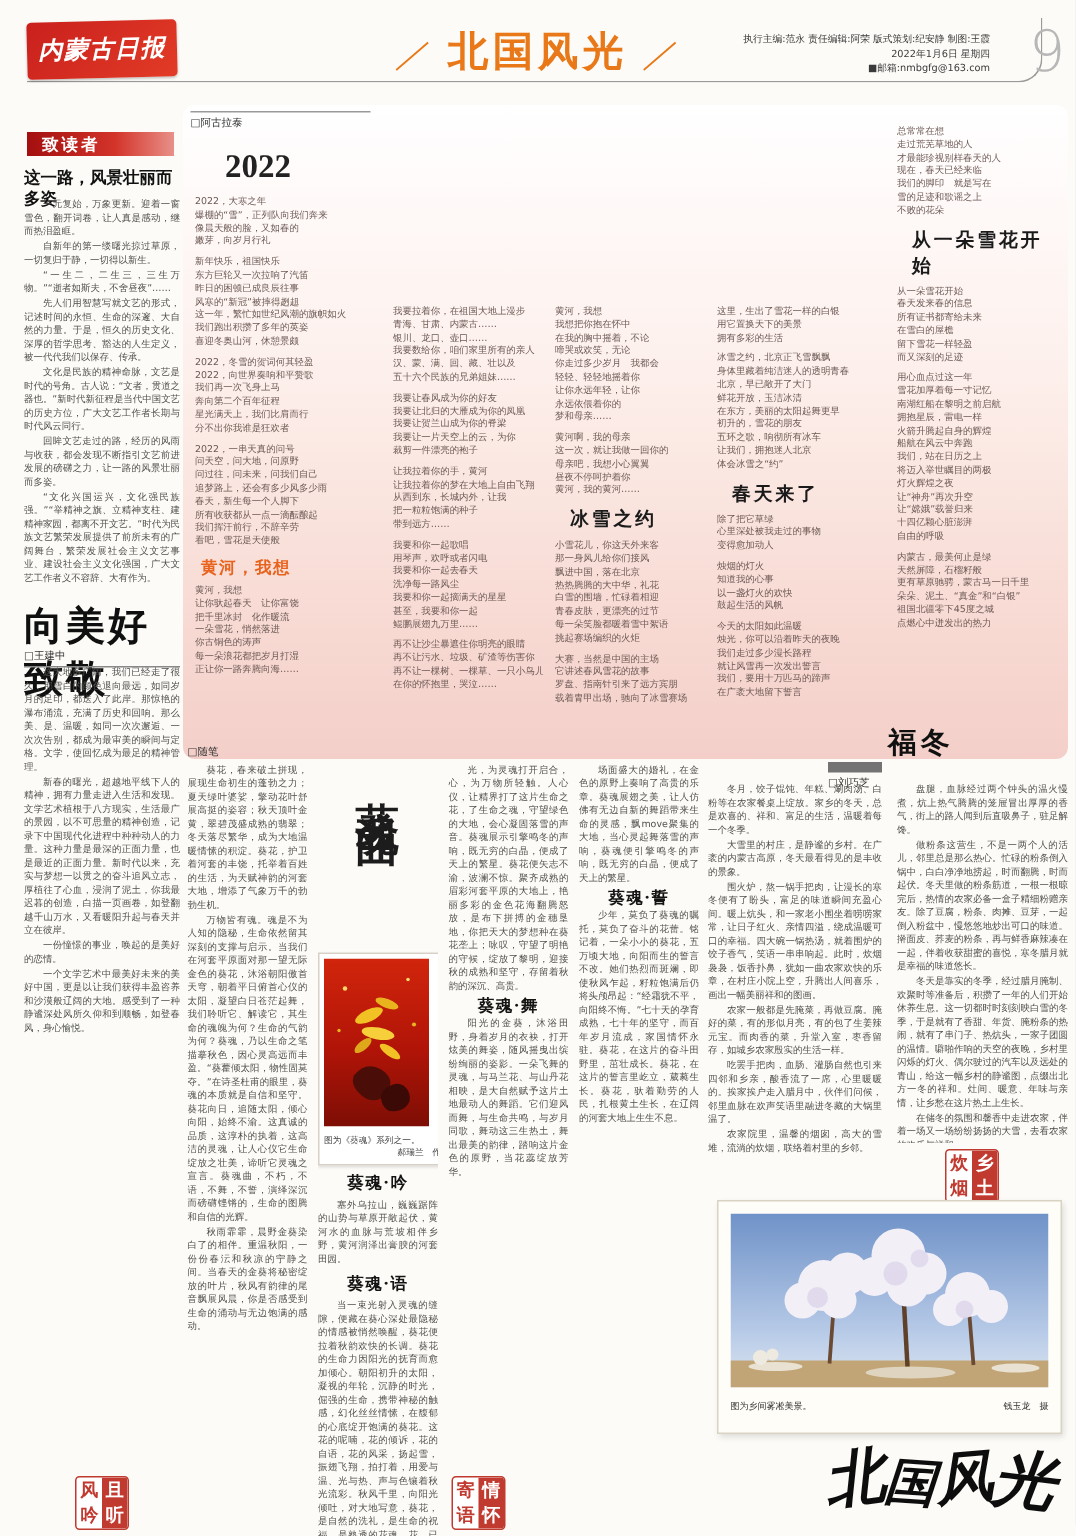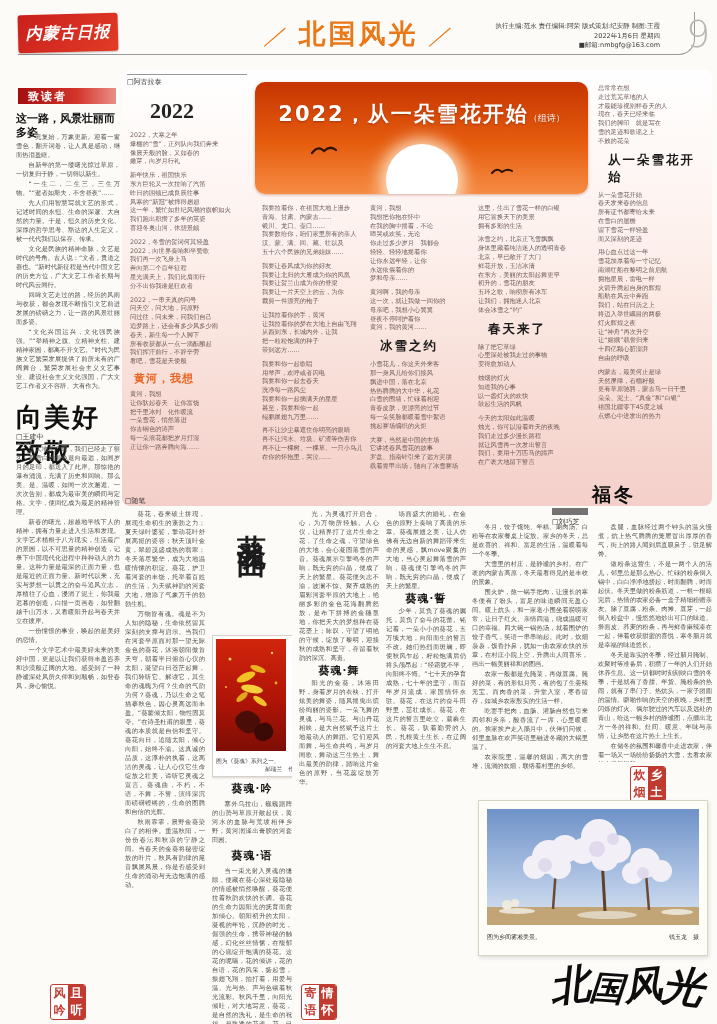--- a/index.html
+++ b/index.html
@@ -177,32 +177,20 @@
           <div>黄河，我想</div>
           <div>让你驮起春天　让你富饶</div>
           <div>把千里冰封　化作暖流</div>
           <div>一朵雪花，悄然落进</div>
           <div>你古铜色的涛声</div>
           <div>每一朵浪花都把岁月打湿</div>
           <div>正让你一路奔腾向海……</div>
         </div>
     </div>
 
-    <div class="banner">
-      <div class="btitle">
-        <span>2022，从一朵雪花开始</span><small>（组诗）</small>
-      </div>
-      <svg class="bird" style="left:56px;top:62px" width="26" height="12" viewBox="0 0 26 12">
-        <path d="M1,9 Q7,1 13,7 Q19,1 25,6" stroke="#2a1206" stroke-width="2.2" fill="none" stroke-linecap="round"></path>
-      </svg>
-      <svg class="bird" style="left:236px;top:84px" width="22" height="10" viewBox="0 0 22 10">
-        <path d="M1,7 Q6,1 11,6 Q16,2 21,5" stroke="#2a1206" stroke-width="2" fill="none" stroke-linecap="round"></path>
-      </svg>
-      <div class="sun"></div>
-    </div>
 
     <div class="bcol bcol1 clip">
       <div class="plines lines">
           <div>我要拉着你，在祖国大地上漫步</div>
           <div>青海、甘肃、内蒙古……</div>
           <div>银川、龙口、壶口……</div>
           <div>我要数给你，咱们家里所有的亲人</div>
           <div>汉、蒙、满、回、藏、壮以及</div>
           <div>五十六个民族的兄弟姐妹……</div>
           <div></div>

